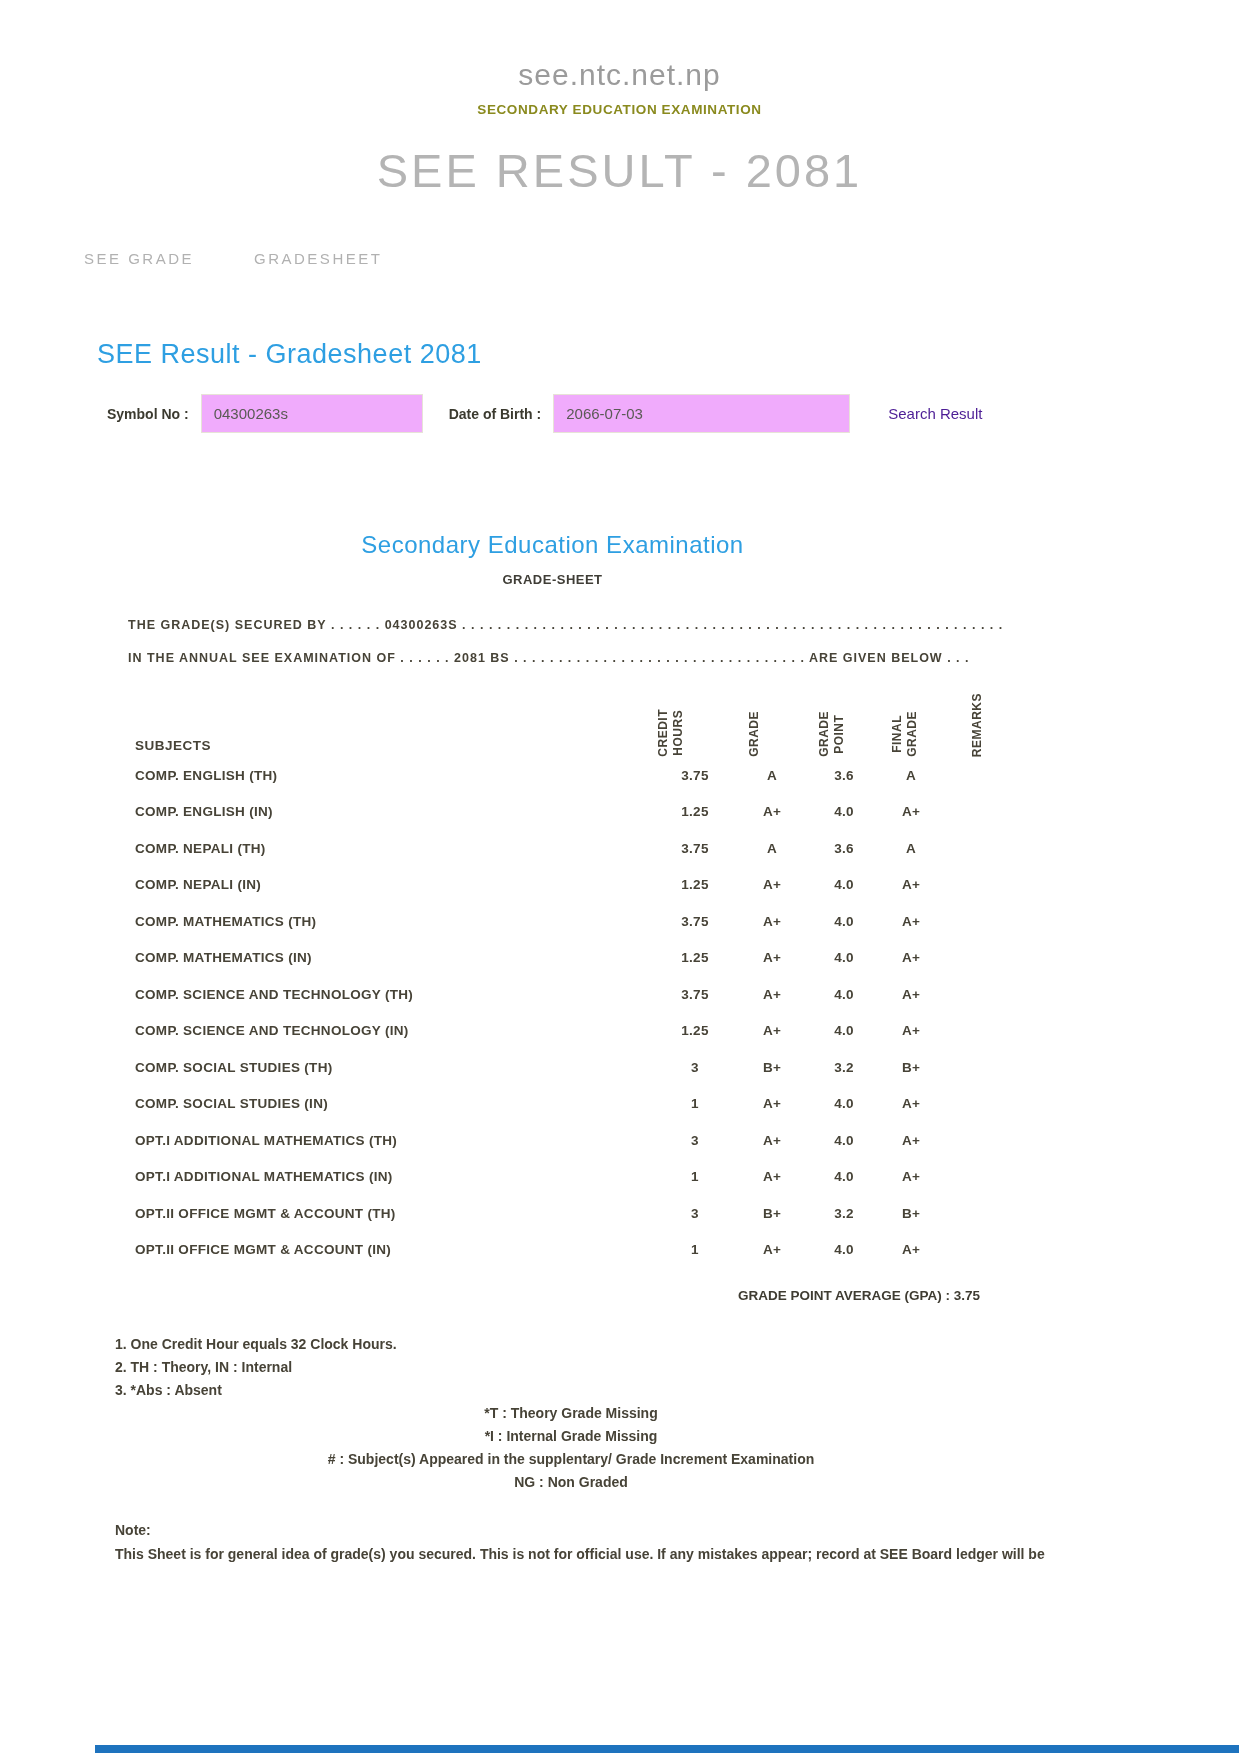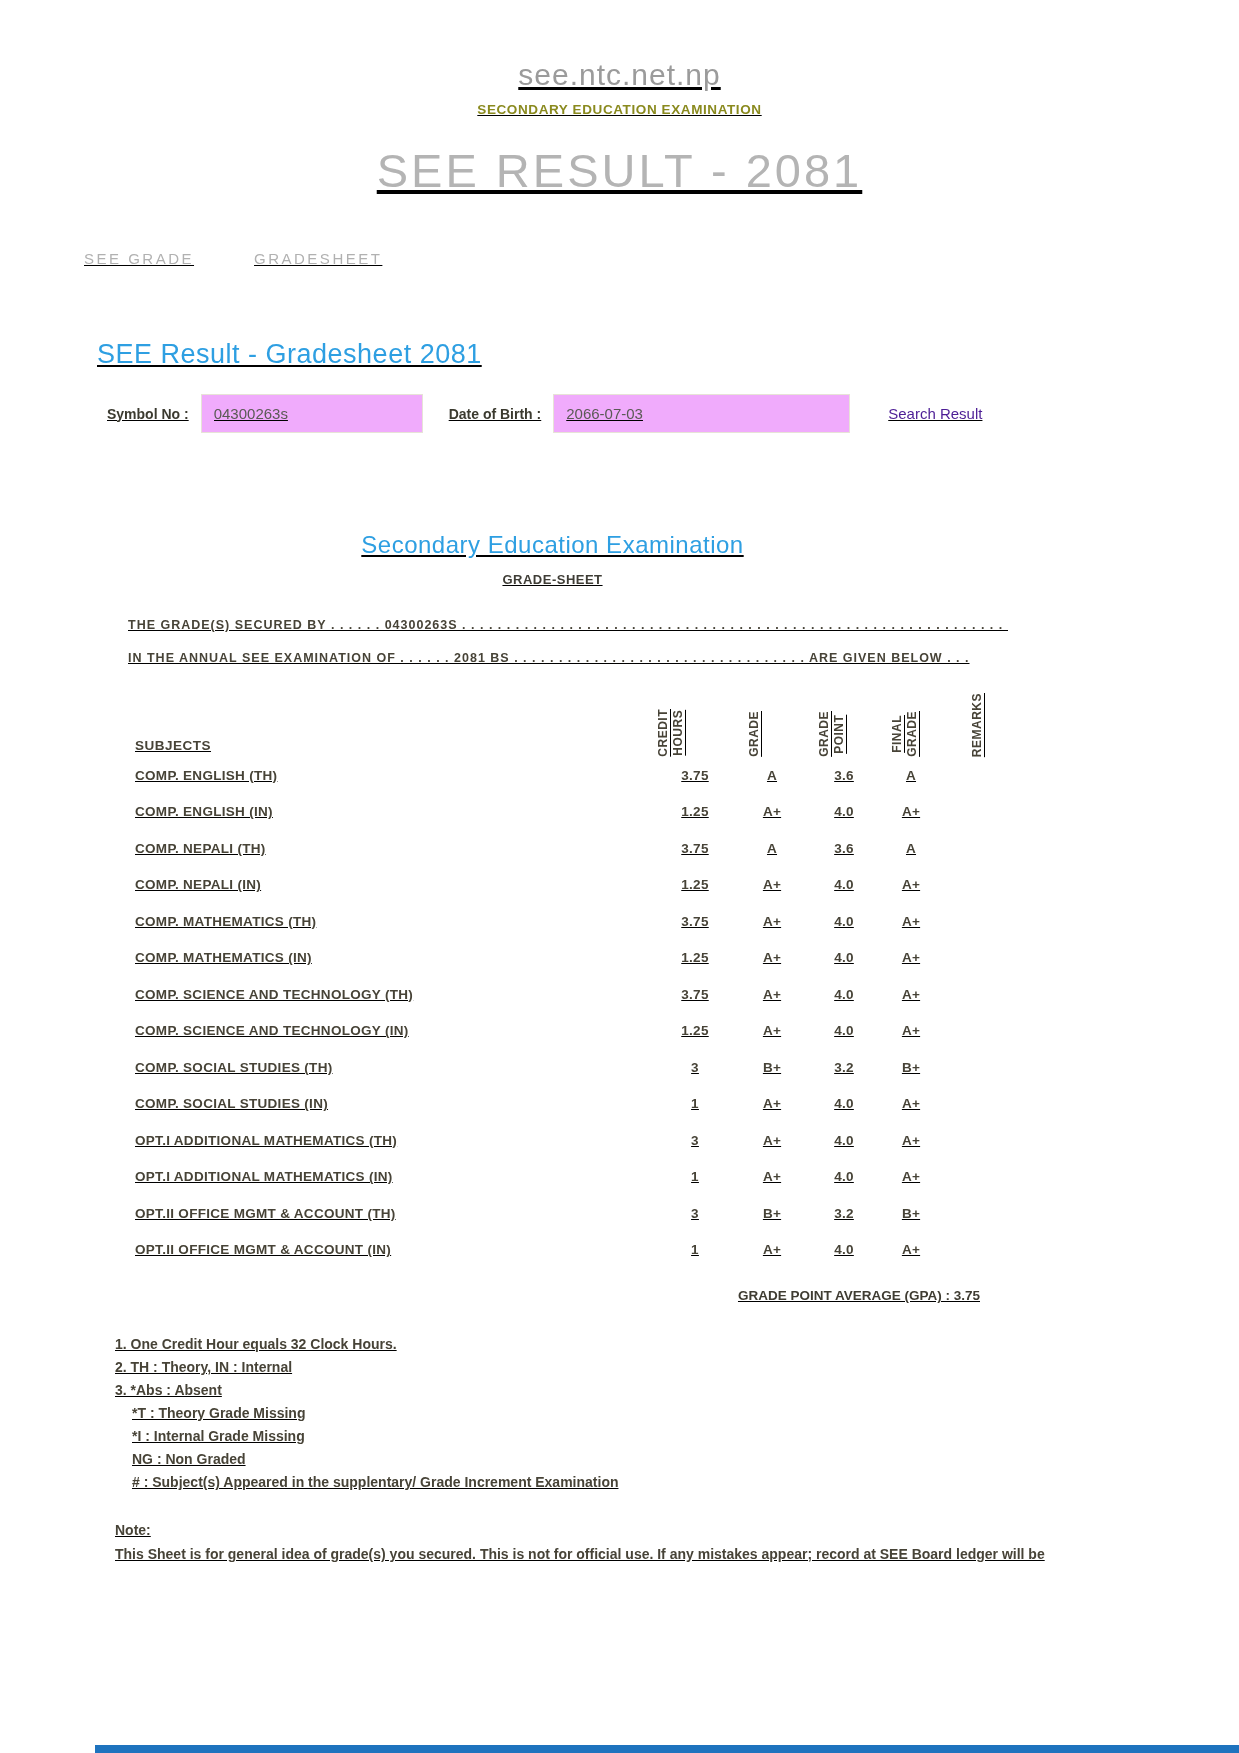--- a/index.html
+++ b/index.html
@@ -1,18 +1,18 @@
 <!DOCTYPE html>
 <html><head>
 <meta charset="utf-8">
 <style>
   * { margin:0; padding:0; box-sizing:border-box; }
   html,body { background:#ffffff; }
   body { font-family:"Liberation Sans", sans-serif; width:1239px; }
-  .page { position:relative; width:1239px; height:1753px; overflow:hidden; background:#fff;text-decoration:underline; }
+  .page { position:relative; width:1239px; height:1753px; overflow:hidden; background:#fff; }
   .container { width:915px; margin-left:95px; }
 
   
   .masthead { text-align:center; padding-top:58px; }
   .site-domain { font-size:30px; color:#9b9b9b; letter-spacing:1px; font-weight:400; }
   .site-org { margin-top:10px; font-size:13.5px; font-weight:700; color:#8a8a1e; letter-spacing:.6px; }
   .site-banner { margin-top:26px; font-size:47px; color:#b4b4b4; letter-spacing:3px; font-weight:400; }
 
   
   .nav { margin-top:52px; display:flex; gap:60px; padding-left:84px; }
@@ -52,21 +52,21 @@
   .rot-text { writing-mode:vertical-rl; transform:rotate(180deg); white-space:pre-line;
               font-size:12px; font-weight:700; color:#474337; line-height:1.25; letter-spacing:.5px; }
   .grid-row { display:flex; align-items:center; height:36.5px; }
   .grid-row .cell { font-size:13.5px; font-weight:700; color:#474337; letter-spacing:.3px; }
 
   .gpa-line { margin-top:20px; text-align:right; padding-right:30px; font-size:13.5px; font-weight:700; color:#3f3c32; }
 
   
   .notes { margin-top:30px; padding-left:20px; }
   .note-line { font-size:14px; font-weight:700; color:#474337; line-height:23px; }
-  .note-line.indent { padding-left:17px; }
+  .note-line.indent { padding-left:17px;text-align:center; }
   .note-title { margin-top:28px; padding-left:20px; font-size:14px; font-weight:700; color:#474337; }
   .note-body { margin-top:8px; padding-left:20px; font-size:14px; font-weight:700; color:#474337;
                white-space:nowrap; overflow:hidden; width:1010px; }
 
   
   .footer-bar { position:absolute; left:95px; right:0; bottom:0; height:8px; background:#1e73be; }
 </style>
 </head>
 <body>
 
@@ -256,22 +256,22 @@
       </div>
 
       <div class="gpa-line">GRADE POINT AVERAGE (GPA) : 3.75</div>
 
       <div class="notes" id="notes-host">
           <div class="note-line">1. One Credit Hour equals 32 Clock Hours.</div>
           <div class="note-line">2. TH : Theory, IN : Internal</div>
           <div class="note-line">3. *Abs : Absent</div>
           <div class="note-line indent">*T : Theory Grade Missing</div>
           <div class="note-line indent">*I : Internal Grade Missing</div>
+          <div class="note-line indent"># : Subject(s) Appeared in the supplentary/ Grade Increment Examination</div>
           <div class="note-line indent">NG : Non Graded</div>
-          <div class="note-line indent"># : Subject(s) Appeared in the supplentary/ Grade Increment Examination</div>
         </div>
 
       <div class="note-title">Note:</div>
       <div class="note-body">This Sheet is for general idea of grade(s) you secured. This is not for official use. If any mistakes appear; record at SEE Board ledger will be</div>
     </section>
 
   </main>
 
   <div class="footer-bar"></div>
 </div>

